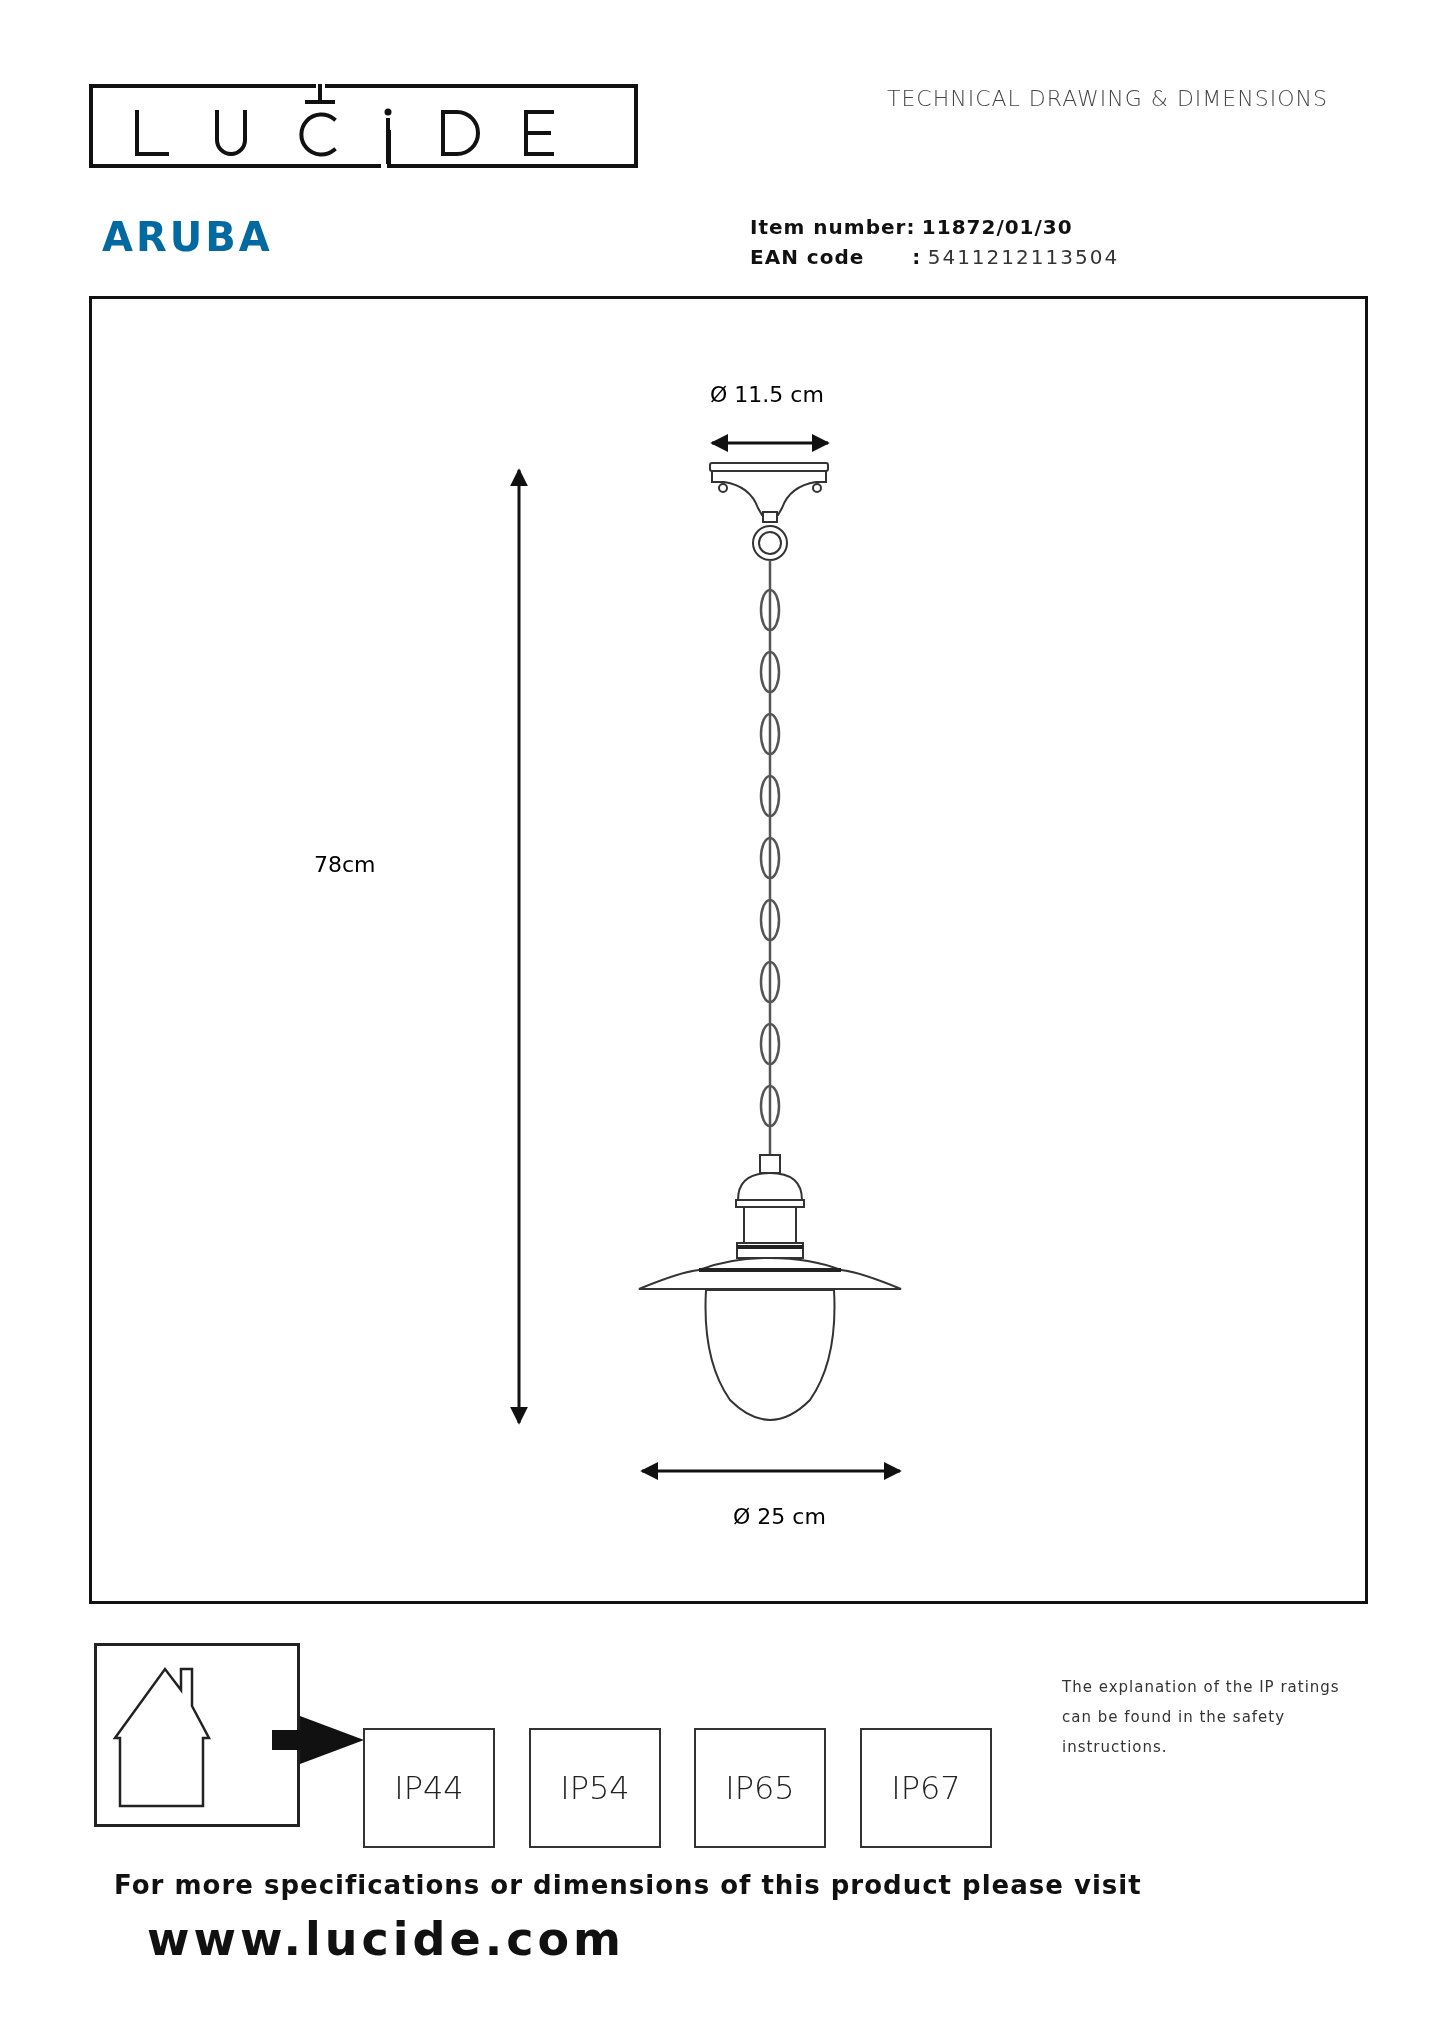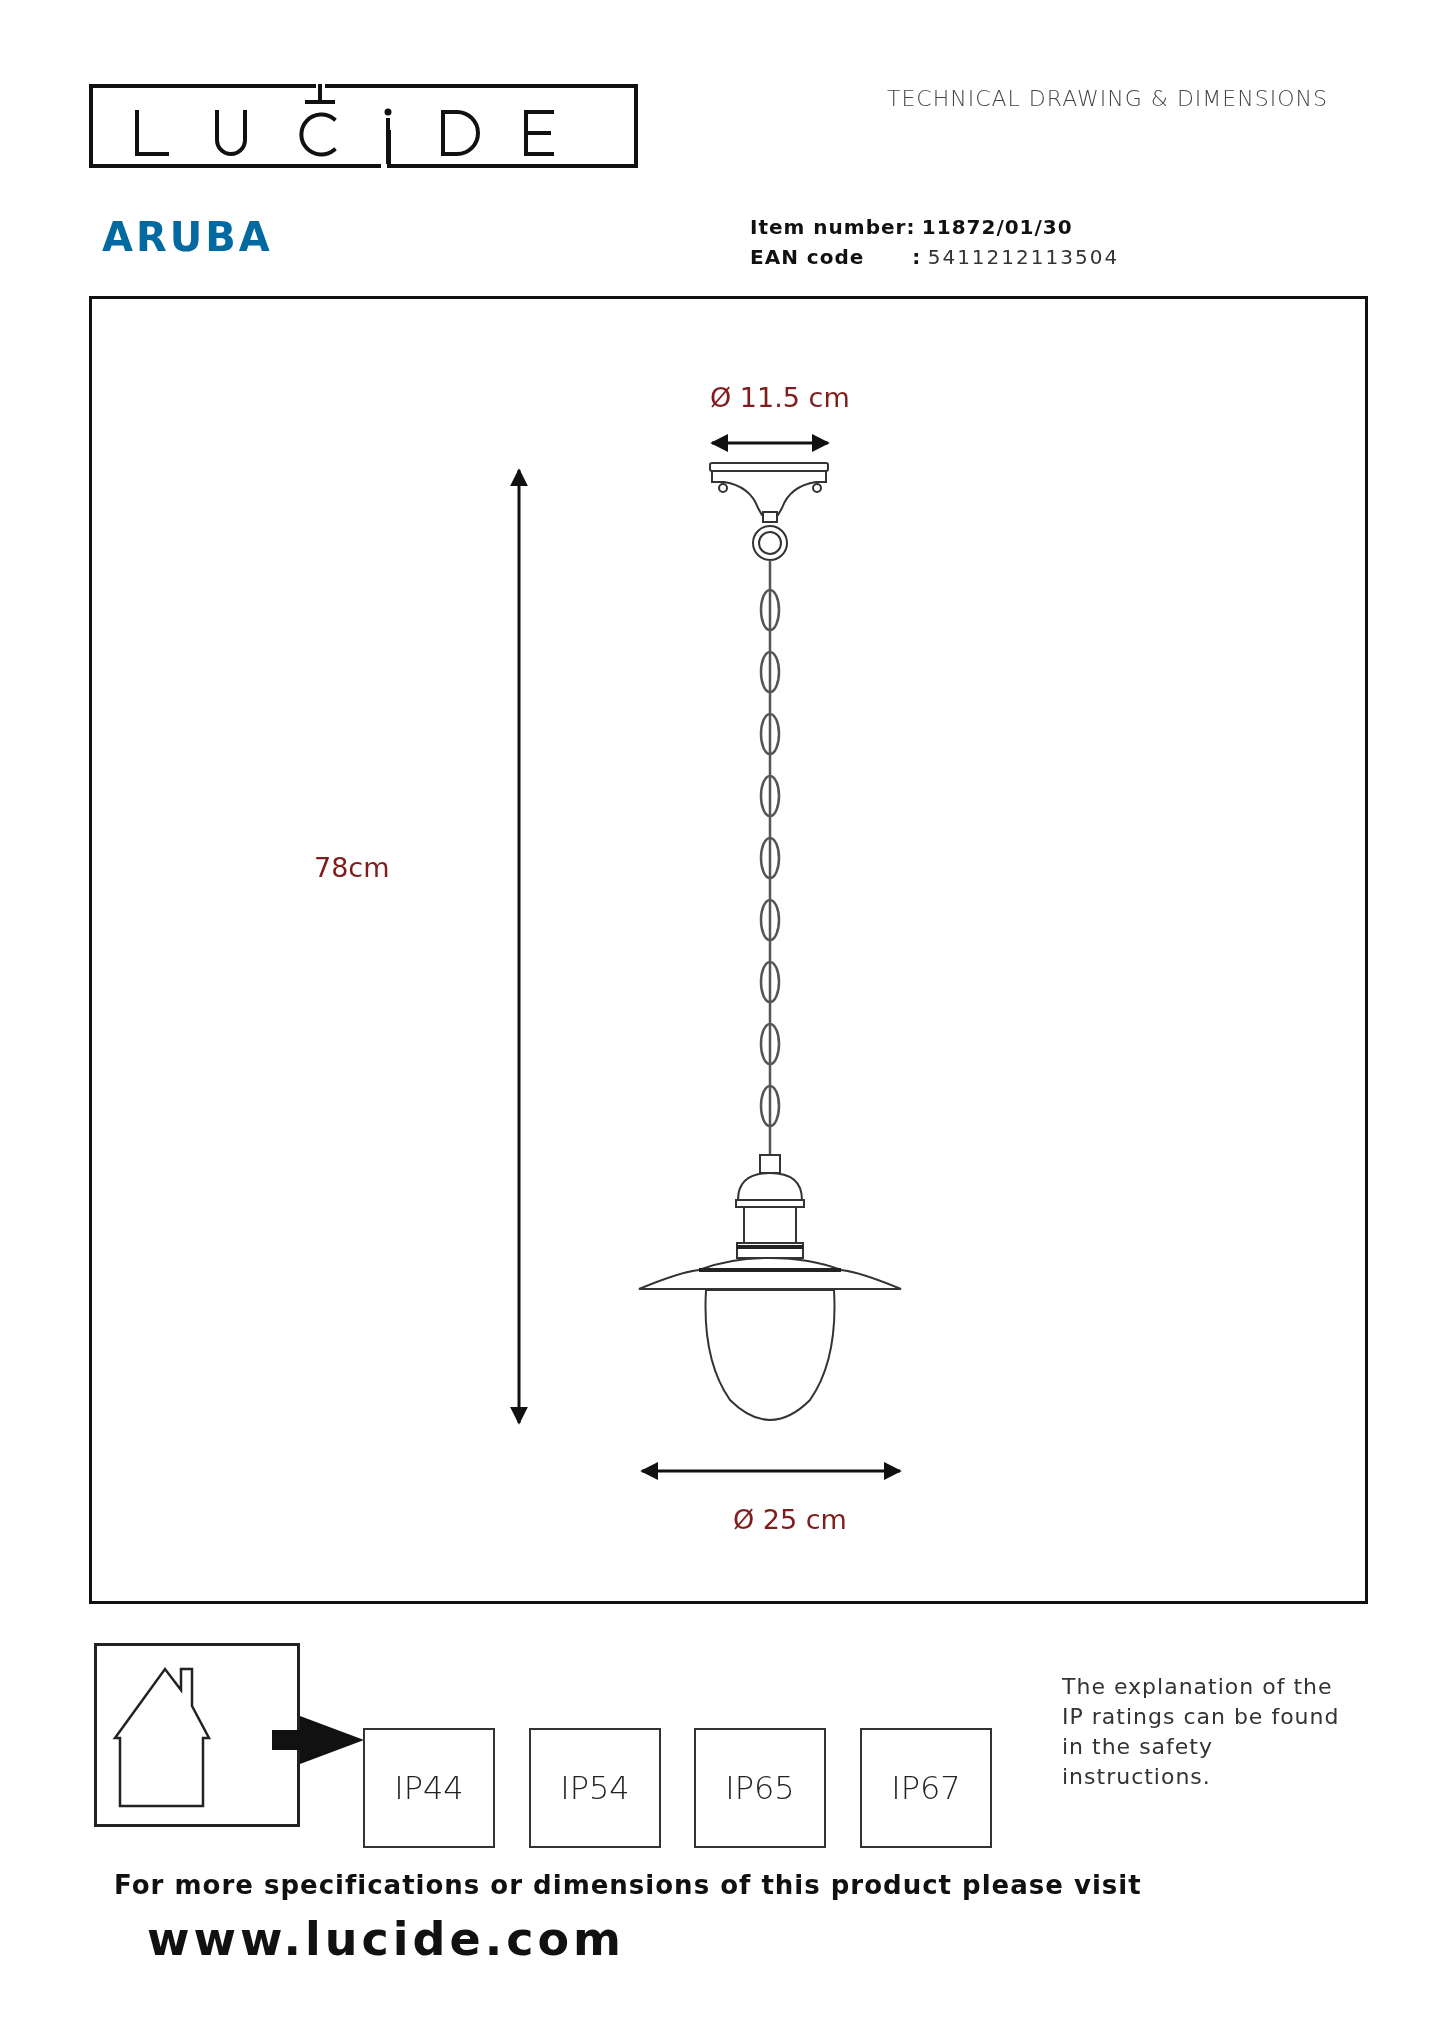--- a/index.html
+++ b/index.html
@@ -7,25 +7,25 @@
   .abs { position:absolute; }
   .logo { left:89px; top:82px; width:550px; height:86px; }
   .logo svg { width:100%; height:100%; }
   .doc-type { left:887px; top:86px; font-size:22px; letter-spacing:1px; color:#444; font-weight:300; white-space:nowrap; }
   .product-name { left:102px; top:214px; font-size:40px; font-weight:bold; letter-spacing:3px; color:#0369a1; }
   .item-block { left:702px; top:212px; font-size:20px; line-height:30px; color:#111; }
   .item-block .lbl { font-weight:bold; letter-spacing:1px;margin-left:48px; }
   .item-block .val-bold { font-weight:bold; letter-spacing:1px; }
   .item-block .val-light { font-weight:normal; color:#333; letter-spacing:2px; }
   .frame { left:89px; top:296px; width:1273px; height:1302px; border:3px solid #111; box-sizing:content-box; }
-  .dim-label { font-size:27px; color:#7f1d1d; white-space:nowrap; }
+  .dim-label { font-size:22px; color:#000000; white-space:nowrap; }
   .drawing { left:0; top:0; width:1445px; height:2044px; pointer-events:none; }
   .ip-house-box { left:94px; top:1643px; width:200px; height:178px; border:3px solid #222; }
   .ip-box { width:128px; height:116px; border:2px solid #333; display:flex; align-items:center; justify-content:center; font-size:32px; color:#222; font-family:"DejaVu Sans", sans-serif; font-weight:300;margin-top:36px; }
-  .ip-note { left:1062px; top:1672px; width:300px; font-size:22px; line-height:30px; color:#333; letter-spacing:1px; }
+  .ip-note { left:1062px; top:1672px; width:300px; font-size:15px; line-height:30px; color:#333; letter-spacing:1px; }
   .footer-line { left:98px; top:1870px; font-size:26px; font-weight:bold; letter-spacing:1px; color:#111; white-space:nowrap;margin-left:16px; }
   .footer-url { left:100px; top:1912px; font-size:46px; font-weight:bold; letter-spacing:4px; color:#111; white-space:nowrap;margin-left:47px; }
 </style>
 </head>
 <body>
 
 <div class="abs logo" aria-label="LUCIDE">
   <svg viewBox="0 0 550 86">
     <g fill="none" stroke="#111" stroke-width="4" stroke-linecap="square">
 

